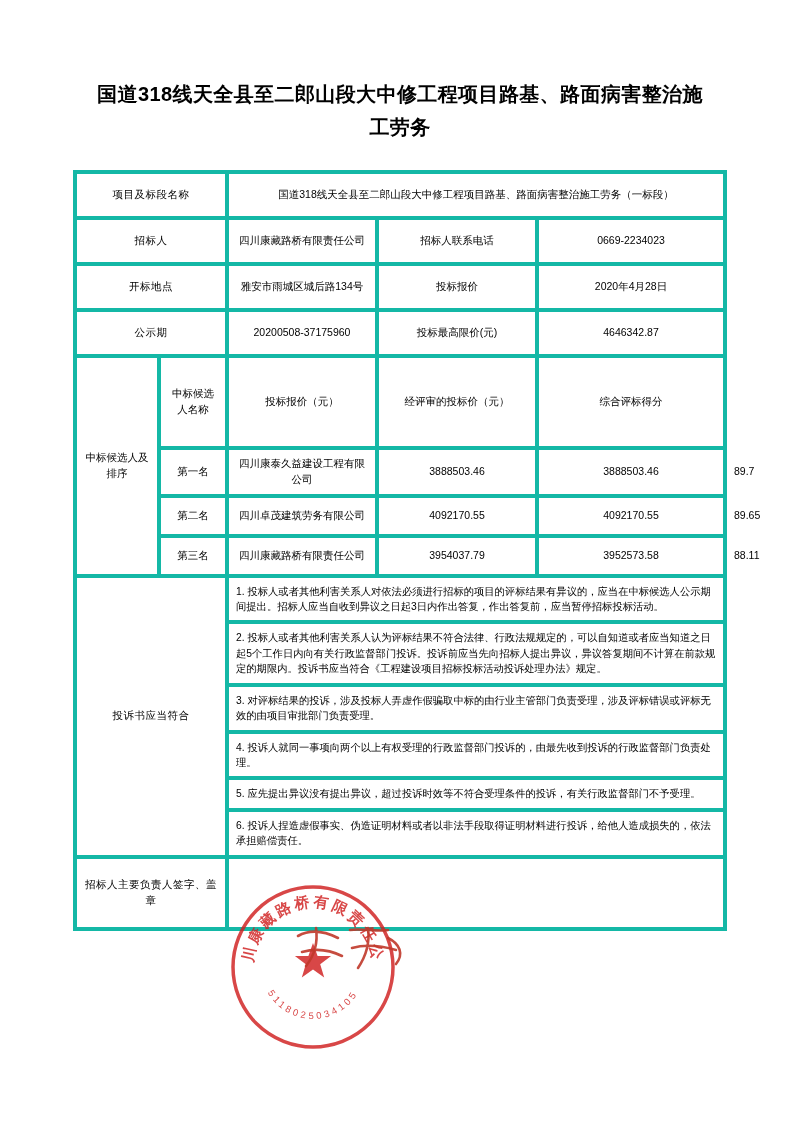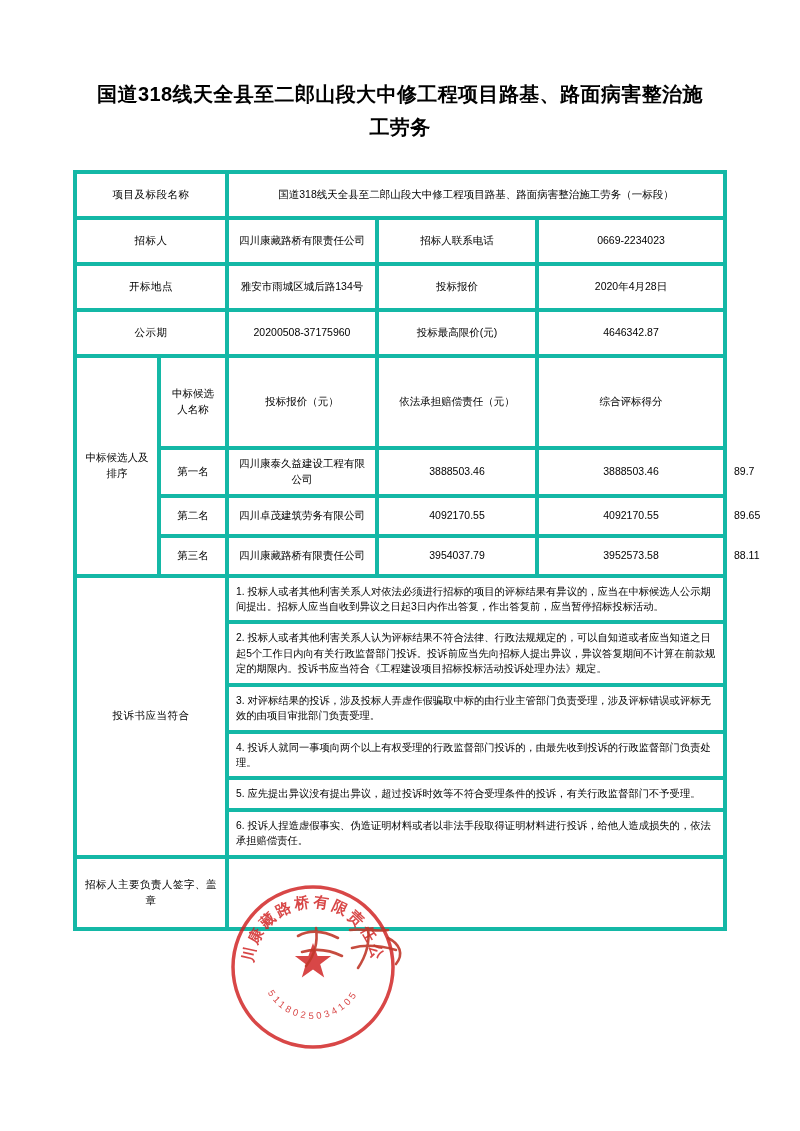--- a/index.html
+++ b/index.html
@@ -129,21 +129,21 @@
         <td class="lbl" colspan="2">公示期</td>
         <td class="c">20200508-37175960</td>
         <td class="c">投标最高限价(元)</td>
         <td class="c">4646342.87</td>
       </tr>
 
       <tr class="row-cand-head">
         <td class="c" rowspan="4">中标候选人及排序</td>
         <td class="c">中标候选人名称</td>
         <td class="c">投标报价（元）</td>
-        <td class="c">依法承担赔偿责任（元）</td>
+        <td class="c">经评审的投标价（元）</td>
         <td class="c">综合评标得分</td>
       </tr>
 
       <tr class="row-cand">
         <td class="c nowrap">第一名</td>
         <td class="l">四川康泰久益建设工程有限公司</td>
         <td class="c">3888503.46</td>
         <td class="c">3888503.46</td>
         <td class="c">89.7</td>
       </tr>

